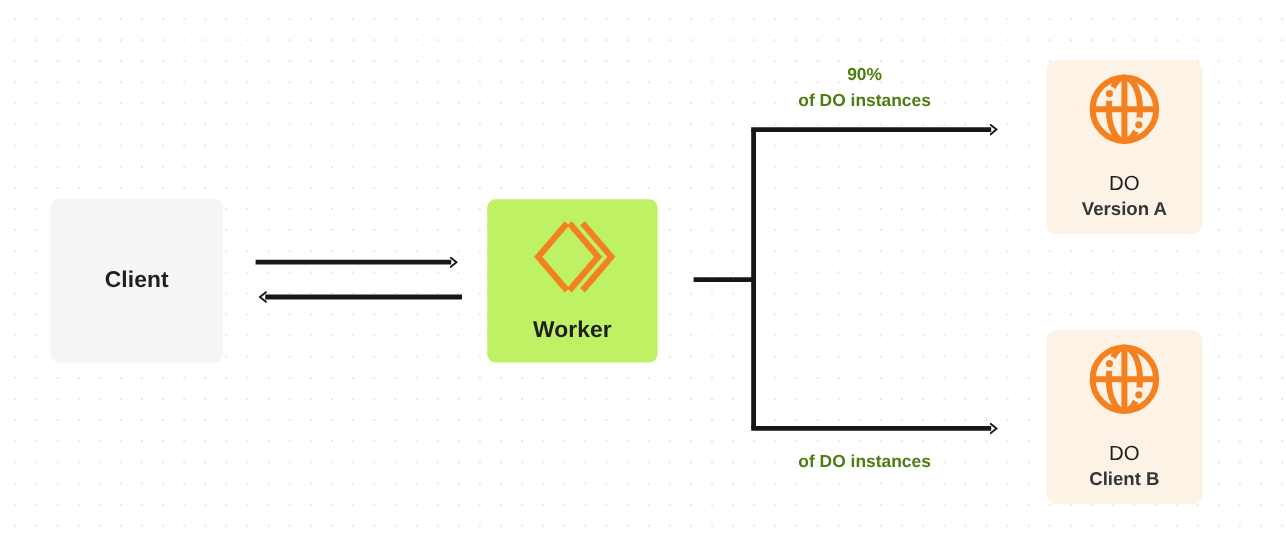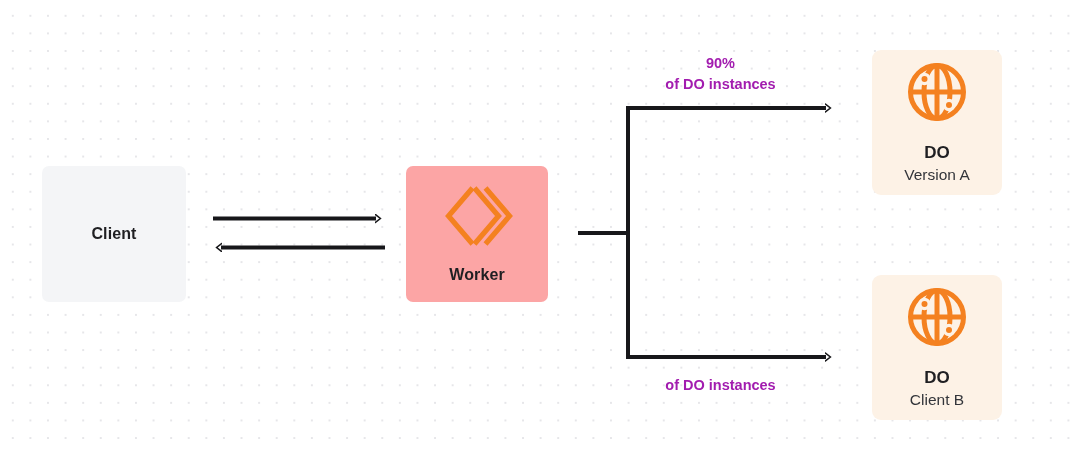--- a/index.html
+++ b/index.html
@@ -38,73 +38,73 @@
     width: 144px;
     height: 136px;
     background: #f4f5f7;
     border-radius: 7px;
   }
   .node-worker {
     left: 406px;
     top: 166px;
     width: 142px;
     height: 136px;
-    background: #fca5a5;
+    background: #bef264;
     border-radius: 7px;
   }
   .node-do-a {
     left: 872px;
     top: 50px;
     width: 130px;
     height: 145px;
     background: #fdf2e6;
     border-radius: 9px;
   }
   .node-do-b {
     left: 872px;
     top: 275px;
     width: 130px;
     height: 145px;
     background: #fdf2e6;
     border-radius: 9px;
   }
   .node-title {
-    font-size: 16px;
+    font-size: 19px;
     font-weight: bold;
     color: #1f1f22;
     letter-spacing: 0.1px;
     line-height: 1.15;
   }
   .do-title {
     font-size: 17px;
-    font-weight: bold;
+    font-weight: normal;
     color: #1f1f22;
     margin-top: 16px;
     line-height: 1.2;
   }
   .do-sub {
     font-size: 15.5px;
-    font-weight: normal;
+    font-weight: bold;
     color: #33353a;
     margin-top: 3px;
     line-height: 1.2;
   }
   .worker-icon {
     display: block;
     margin-bottom: 14px;
   }
   .globe-icon {
     display: block;
   }
   .edge-label {
     position: absolute;
     text-align: center;
     font-size: 14.5px;
     font-weight: bold;
-    color: #a21caf;
+    color: #4d7c0f;
     line-height: 1.42;
     white-space: nowrap;
   }
   .label-top {
     left: 628px;
     top: 53px;
     width: 185px;
   }
   .label-bottom {
     left: 628px;

